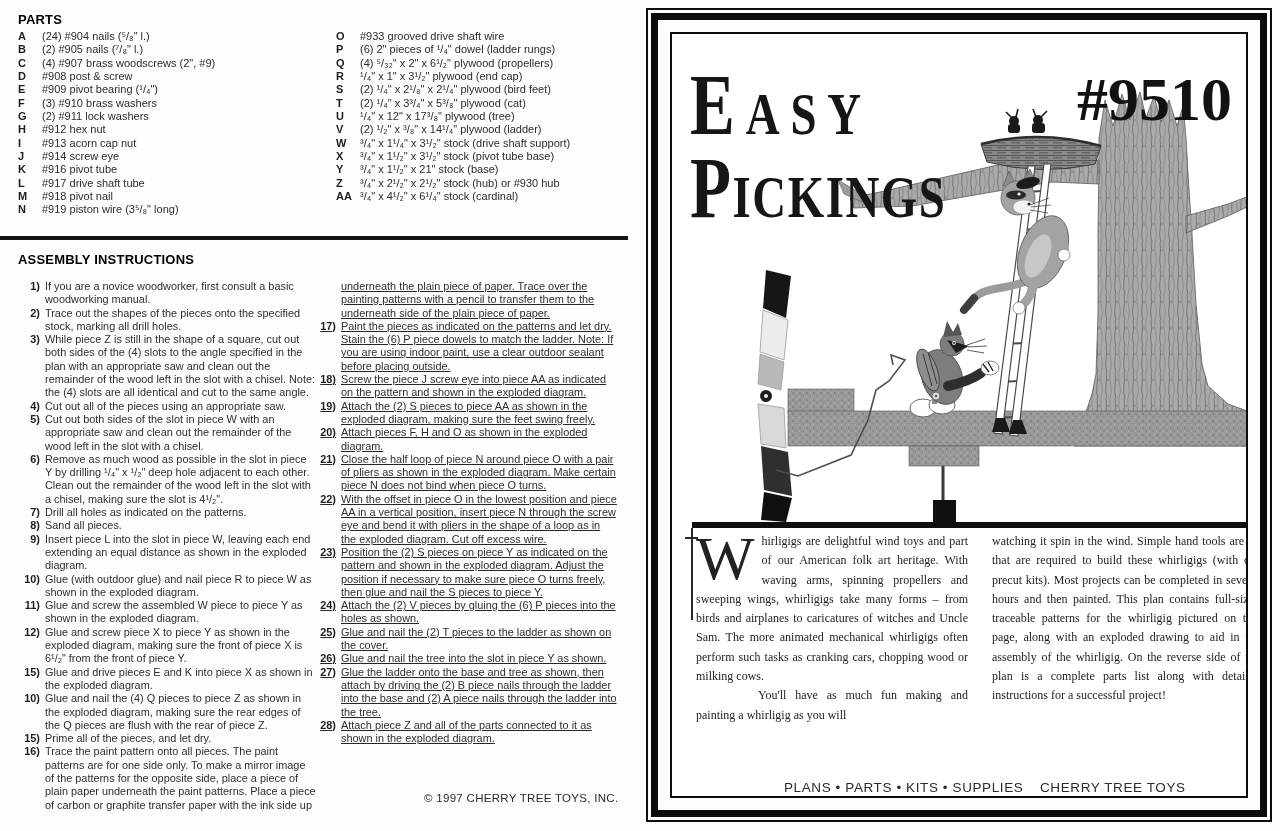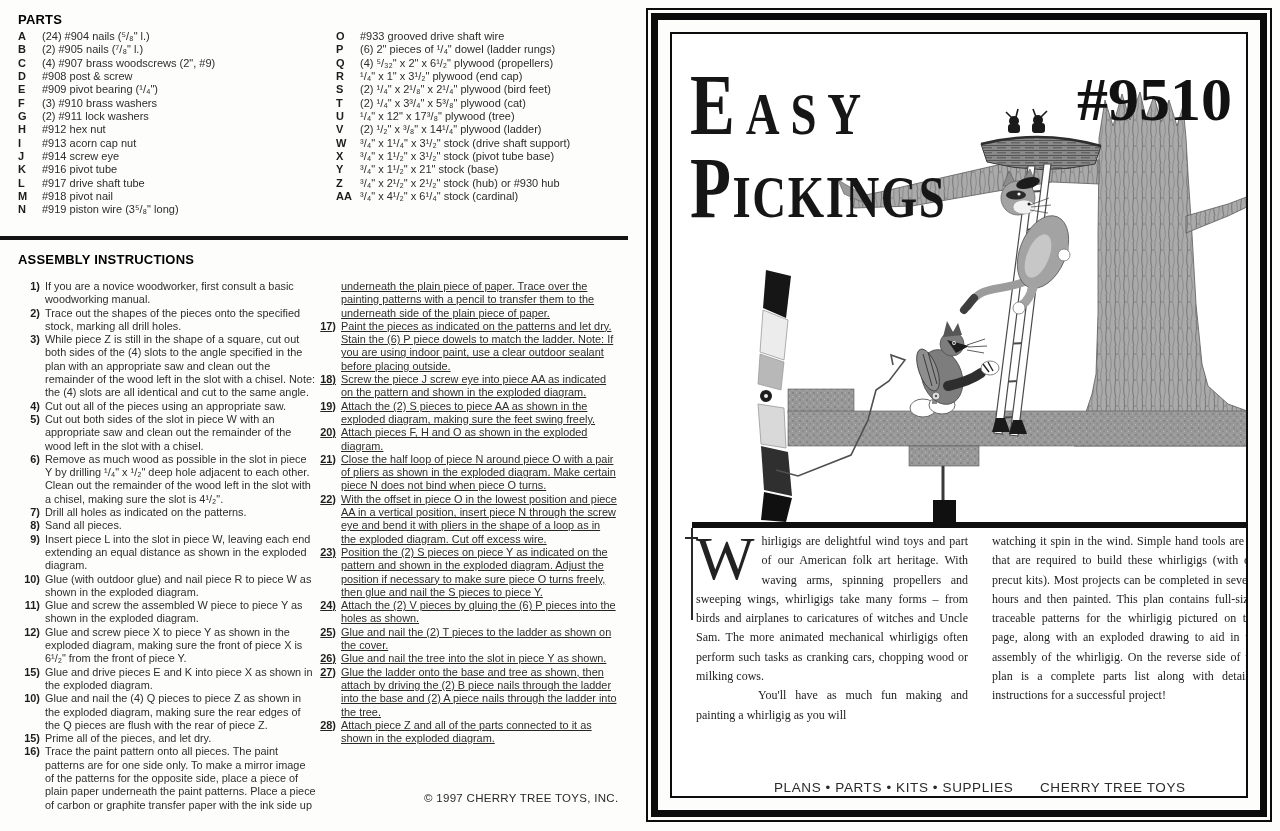--- a/index.html
+++ b/index.html
@@ -55,21 +55,21 @@
   #intro-col2{left:320px;width:268px;}
   .intro-col p{margin:0;}
   #intro-p1::first-letter{float:left;font-size:62px;line-height:47px;padding:3px 7px 0 0;}
   #intro-p2{text-indent:62px;}
   #reg-mark-v{position:absolute;left:19px;top:494px;width:2px;height:92px;background:#2a2a2a;z-index:2;}
   #reg-mark-h{position:absolute;left:13px;top:503px;width:13px;height:2px;background:#2a2a2a;z-index:2;}
 
   
   .panel-footer{position:absolute;top:746px;left:0;width:100%;z-index:2;
     font-size:13.5px;letter-spacing:.6px;color:#2b2b2b;}
-  #footer-products{position:absolute;left:102px;top:0;}
+  #footer-products{position:absolute;left:112px;top:0;}
   #footer-brand{position:absolute;left:368px;top:0;}
 </style>
 </head>
 <body>
 
 <div class="left-page">
   <div id="parts-heading" class="sec-heading">PARTS</div>
 
   <div id="parts-col1" class="parts-col">
       <div class="parts-row">

